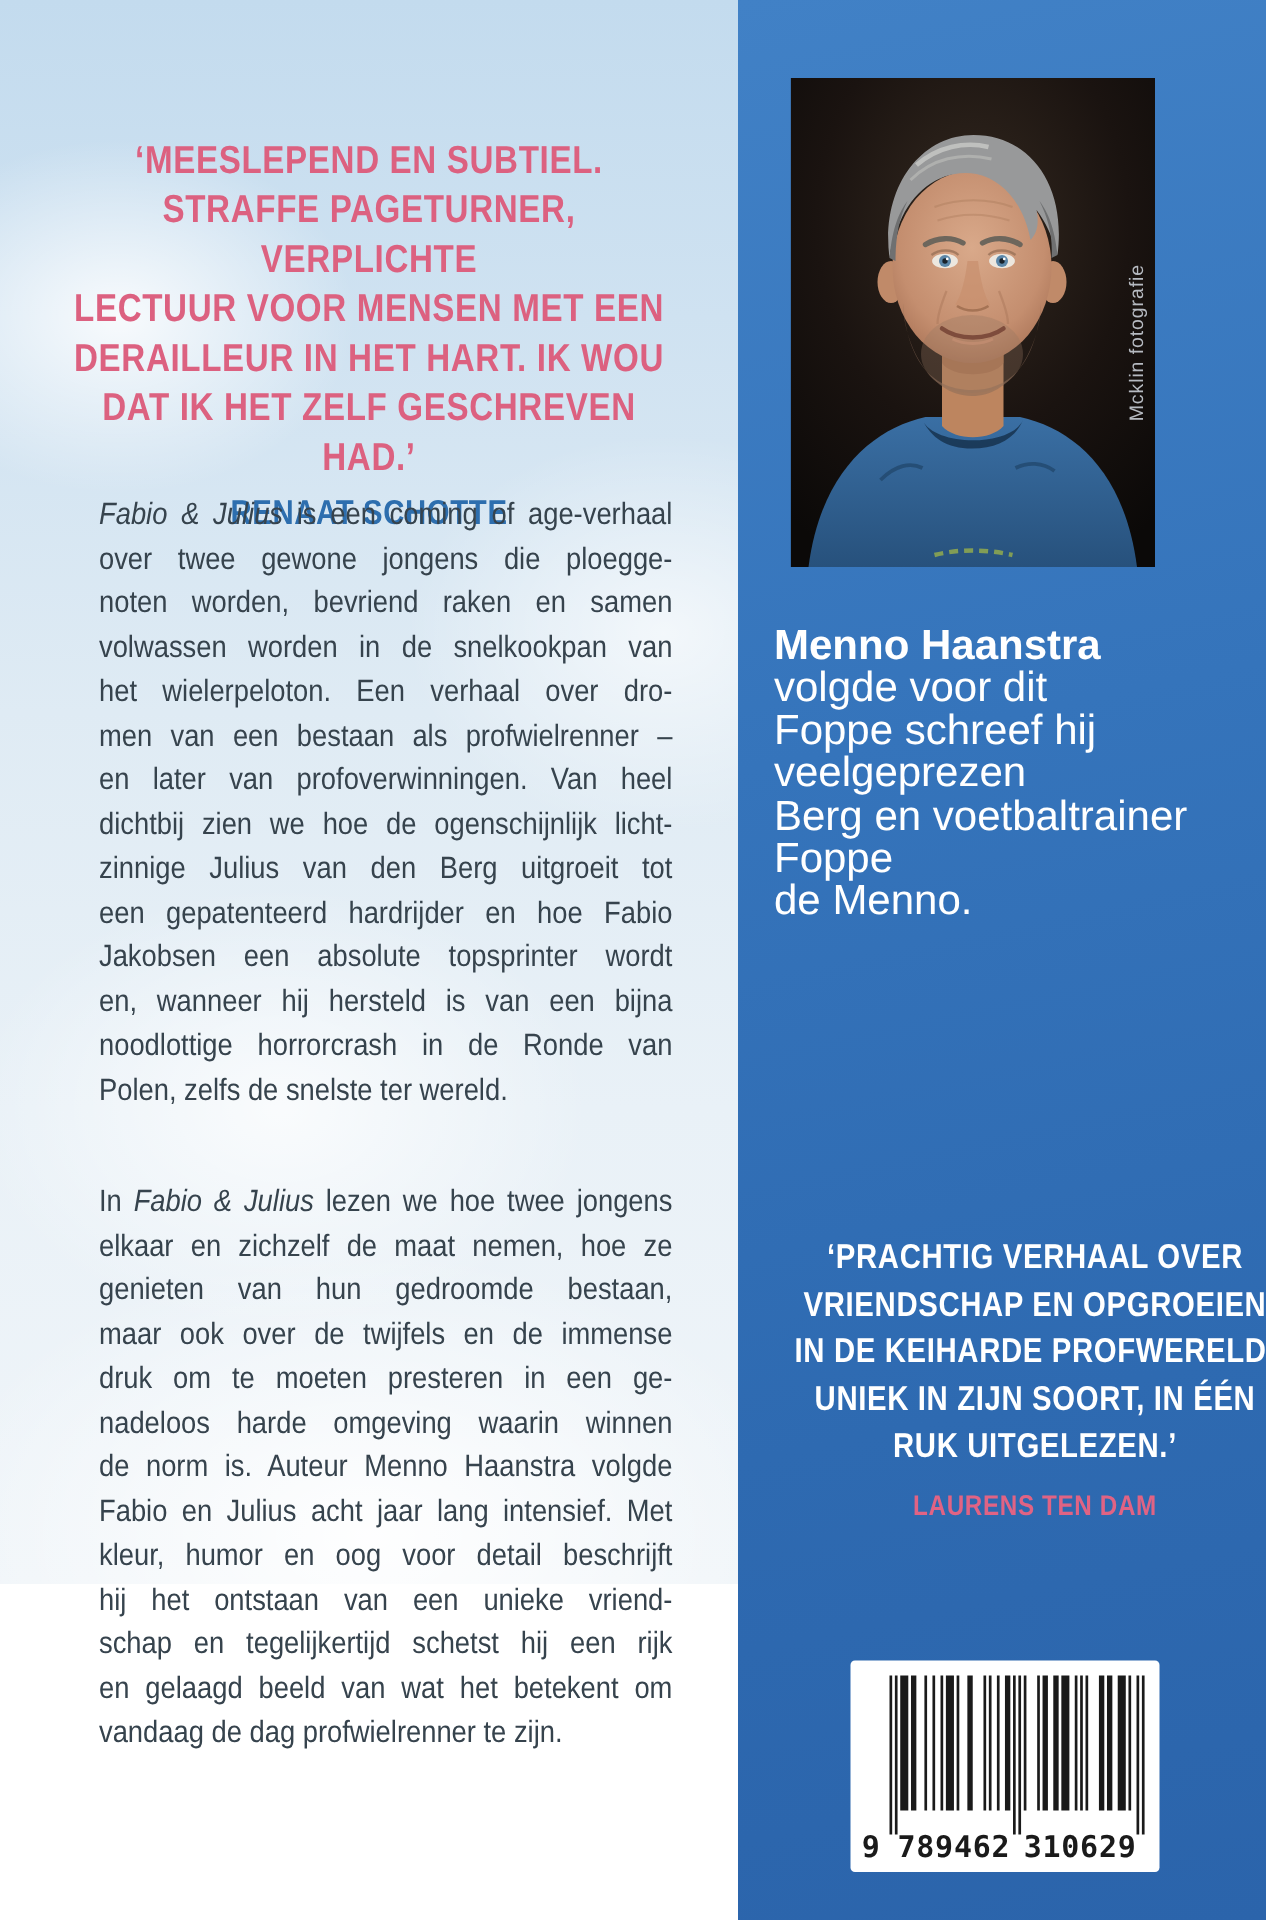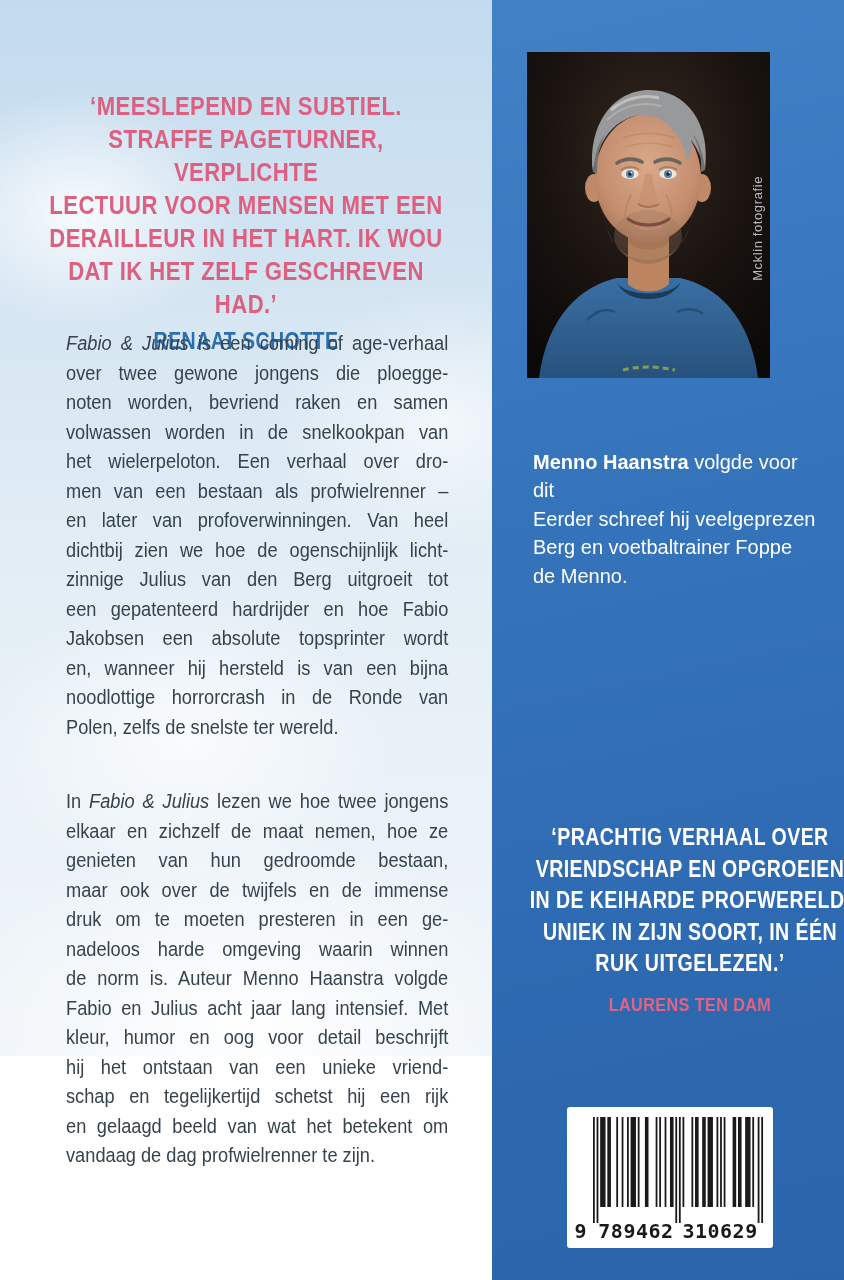--- a/index.html
+++ b/index.html
@@ -32,22 +32,22 @@
 
   
   .right-panel{position:absolute;left:492px;top:0;width:352px;height:1280px;
       background:linear-gradient(168deg,#4181c6 0%,#3574bb 38%,#2e6ab1 72%,#2b64ab 100%);}
 
   .photo{position:absolute;left:35px;top:52px;width:243px;height:326px;overflow:hidden;}
   .photo svg{display:block;}
   .credit{position:absolute;right:5px;top:124px;writing-mode:vertical-rl;
       transform:rotate(180deg);font-size:13px;letter-spacing:.6px;color:#b6bac1;}
 
-  .bio{position:absolute;left:41px;top:416px;width:290px;font-size:20px;
-      line-height:28.4px;color:#ffffff;margin-top:32px;}
+  .bio{position:absolute;left:24px;top:416px;width:290px;font-size:28px;
+      line-height:28.4px;color:#ffffff;}
   .bio b{font-weight:bold;}
 
   .quote2{position:absolute;top:822px;left:0;width:396px;text-align:center;}
   .quote2 .qtext{white-space:pre-line;font-weight:bold;font-size:23px;line-height:31.5px;
       letter-spacing:.5px;color:#ffffff;}
   .quote2 .qattr{margin-top:14px;font-weight:bold;font-size:19px;letter-spacing:.5px;color:#e06384;}
 
   .barcode-box{position:absolute;left:75px;top:1107px;width:206px;height:141px;
       background:#ffffff;border-radius:3px;}
 </style>
@@ -158,21 +158,21 @@
         <path d="M108,174 C116,178 127,178 135,174" stroke="#c58e74" stroke-width="2" fill="none" opacity="0.7"></path>
         <path d="M60,268 C70,258 80,256 88,260" stroke="#1f4568" stroke-width="2.5" fill="none" opacity="0.7"></path>
         <path d="M176,262 C168,256 158,256 150,260" stroke="#1f4568" stroke-width="2.5" fill="none" opacity="0.7"></path>
         <path d="M96,318 C112,314 130,314 148,318" stroke="#9fb648" stroke-width="3" fill="none" opacity="0.75" stroke-dasharray="6 4"></path>
       </svg>
       <div class="credit">Mcklin fotografie</div>
     </div>
 
     <div class="bio">
         <div class="line"><b>Menno Haanstra</b> volgde voor dit</div>
-        <div class="line">Eerder schreef hij veelgeprezen</div>
+        <div class="line">Foppe schreef hij veelgeprezen</div>
         <div class="line">Berg en voetbaltrainer Foppe</div>
         <div class="line last">de Menno.</div>
       </div>
 
     <div class="quote2">
       <div class="qtext condensed">‘PRACHTIG VERHAAL OVER
 VRIENDSCHAP EN OPGROEIEN
 IN DE KEIHARDE PROFWERELD.
 UNIEK IN ZIJN SOORT, IN ÉÉN
 RUK UITGELEZEN.’</div>

